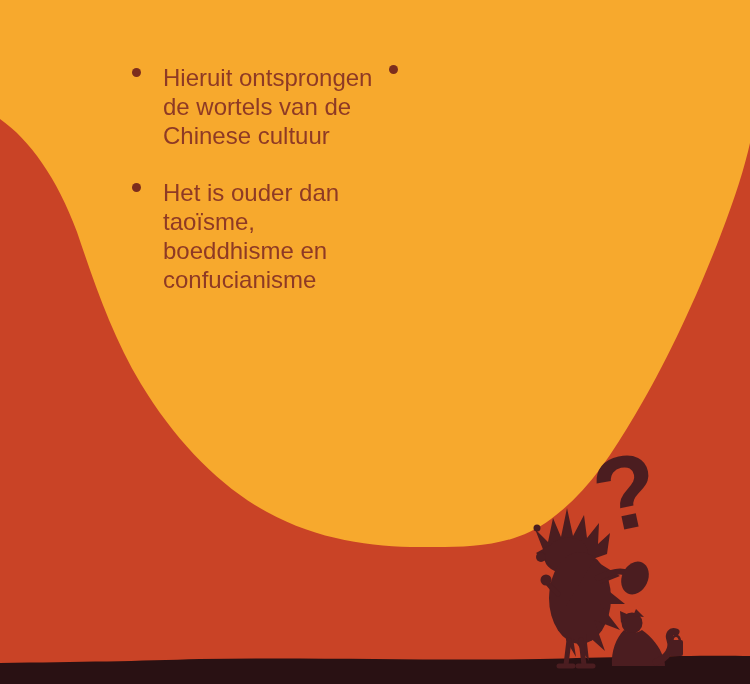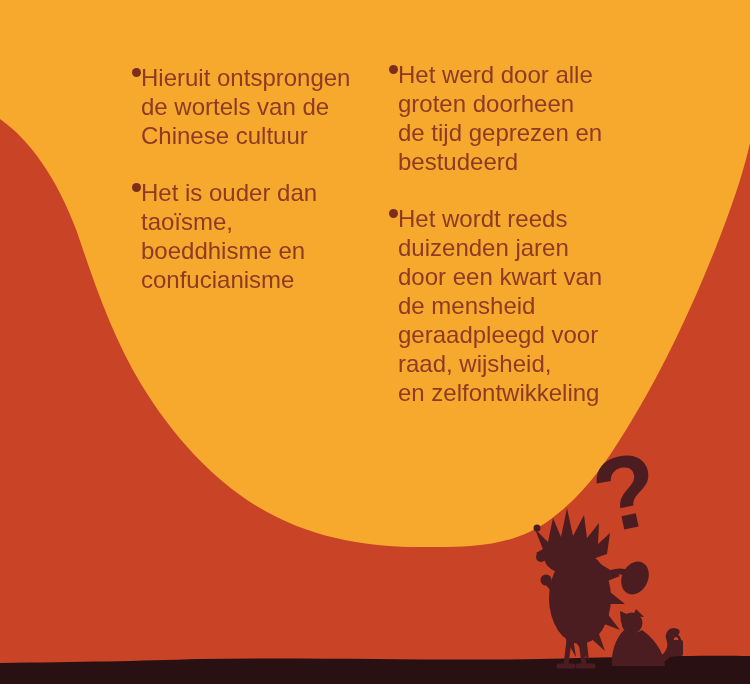--- a/index.html
+++ b/index.html
@@ -21,20 +21,21 @@
   }
   .col {
     position: absolute;
     width: 270px;
   }
   .col-left  { left: 132px; top: 63px; }
   .col-right { left: 389px; top: 60px; }
   .bullet {
     display: flex;
     align-items: flex-start;
+    gap: 22px;
     margin-bottom: 28px;
   }
   .dot {
     flex: 0 0 auto;
     width: 9px; height: 9px;
     border-radius: 50%;
     background: var(--bullet-dot, #7C2D1D);
     margin-top: 5px;
   }
   .btext {
@@ -128,30 +129,16 @@
       <div class="btext">Het is ouder dan
 taoïsme,
 boeddhisme en
 confucianisme</div>
     </div>
   </div>
 
   <div class="col col-right">
     <div class="bullet">
       <span class="dot"></span>
-      <div class="btext">Het werd door alle
-groten doorheen
-de tijd geprezen en
-bestudeerd</div>
-    </div>
-    <div class="bullet">
-      <span class="dot"></span>
-      <div class="btext">Het wordt reeds
-duizenden jaren
-door een kwart van
-de mensheid
-geraadpleegd voor
-raad, wijsheid,
-en zelfontwikkeling</div>
     </div>
   </div>
 
 </div>
 
 </body></html>

